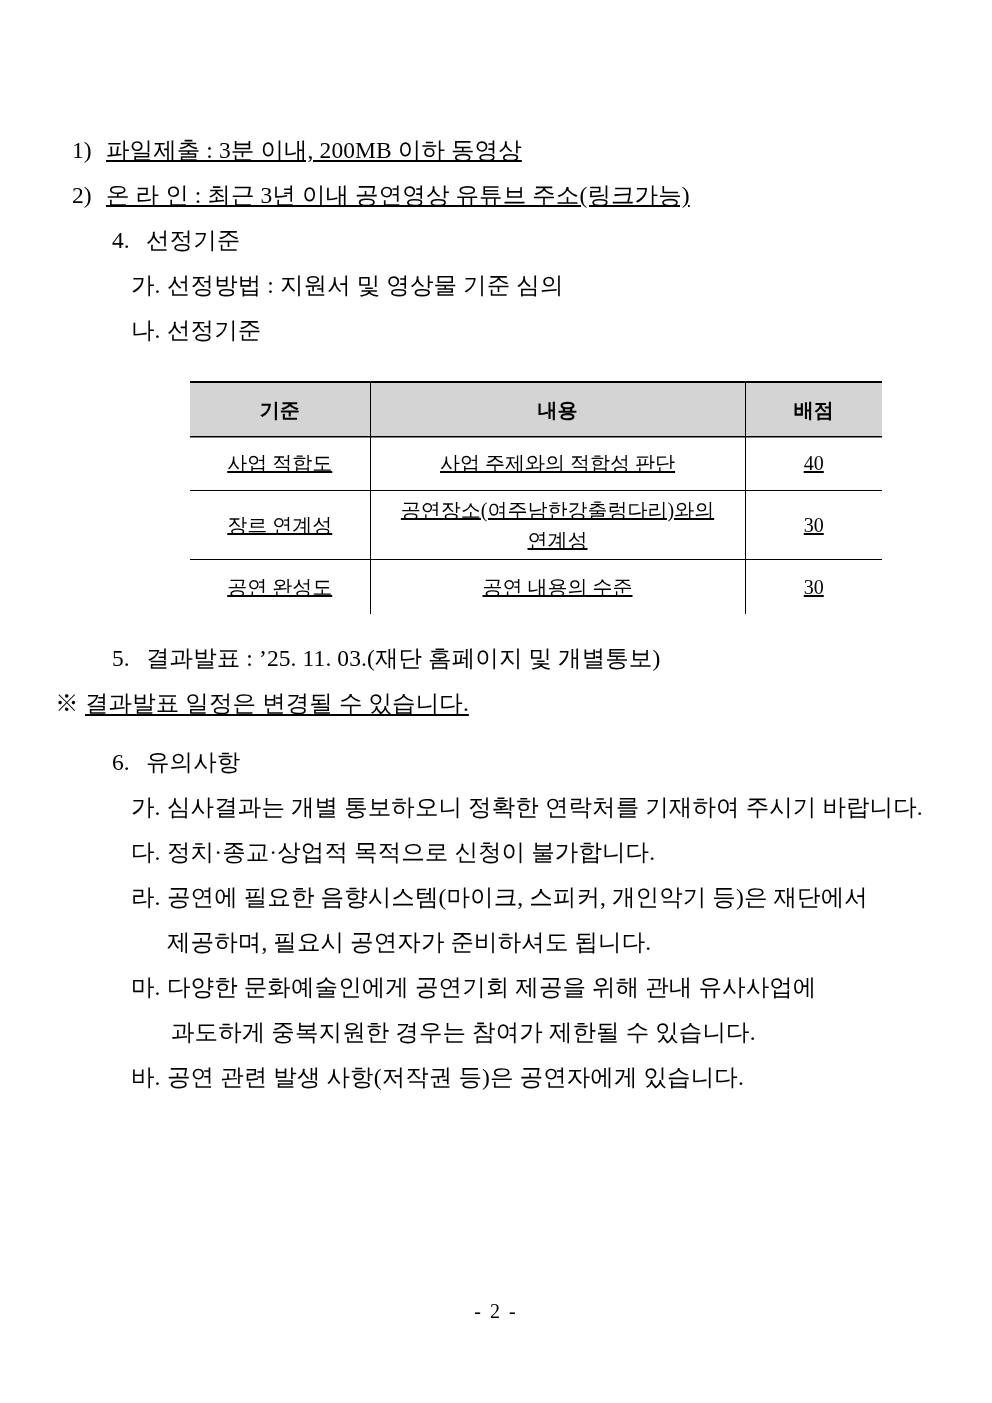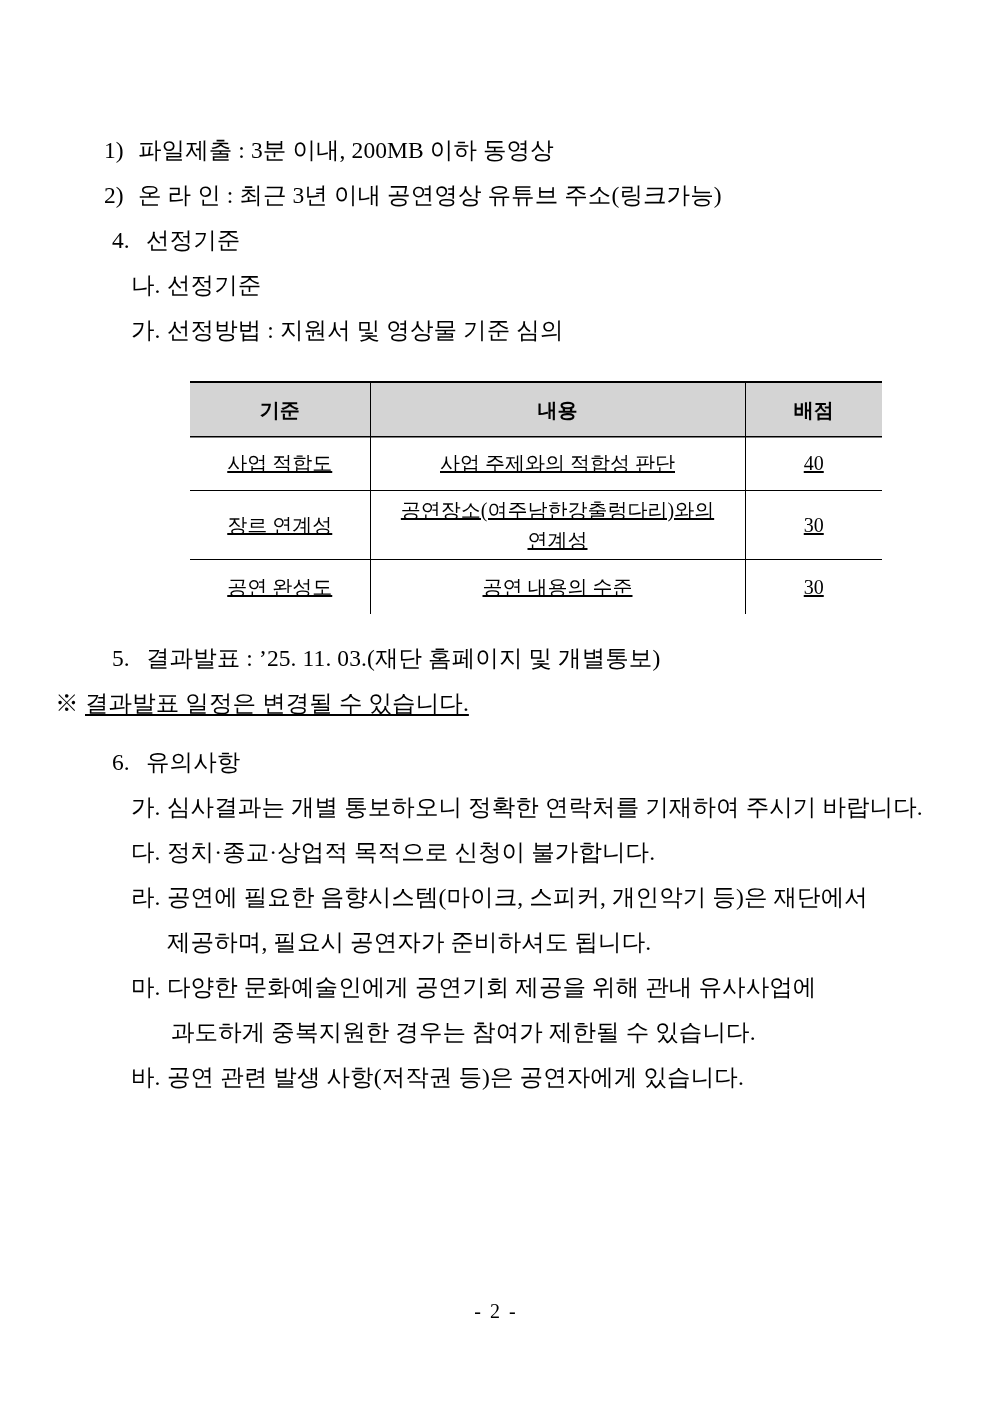--- a/index.html
+++ b/index.html
@@ -29,21 +29,21 @@
     width: 992px;
   }
 
   
   .line {
     font-size: 23.5px;
     line-height: 45px;
     letter-spacing: 0.1px;
     white-space: pre;
   }
-  .lvl-sub      { padding-left: 104px; }   
+  .lvl-sub      { padding-left: 72px; text-decoration: underline; }   
   .lvl-num      { padding-left: 112px; }   
   .lvl-ga       { padding-left: 131px; }   
   .lvl-note     { padding-left: 55px; }   
   .lvl-cont     { padding-left: 167px; }   
   .lvl-cont-wide{ padding-left: 171px; }
 
   .marker { display: inline-block; }
   .mk-num  { width: 34px; }
   .mk-ga   { width: 36px; }
   .mk-note { width: 30px; }
@@ -124,22 +124,22 @@
 </head>
 <body>
 
 <div class="page">
   <div class="content">
 
     <div class="line lvl-sub"><span class="marker mk-num">1)</span><span>파일제출 : 3분 이내, 200MB 이하 동영상</span></div>
     <div class="line lvl-sub"><span class="marker mk-num">2)</span><span>온 라 인 : 최근 3년 이내 공연영상 유튜브 주소(링크가능)</span></div>
 
     <div class="line lvl-num"><span class="marker mk-num">4.</span><span>선정기준</span></div>
+    <div class="line lvl-ga"><span class="marker mk-ga">가.</span><span>선정방법 : 지원서 및 영상물 기준 심의</span></div>
     <div class="line lvl-ga"><span class="marker mk-ga">나.</span><span>선정기준</span></div>
-    <div class="line lvl-ga"><span class="marker mk-ga">가.</span><span>선정방법 : 지원서 및 영상물 기준 심의</span></div>
 
     <div class="table-wrap">
       <table class="score">
         <colgroup>
             <col class="c1">
             <col class="c2">
             <col class="c3">
           </colgroup>
         <thead>
           <tr>

